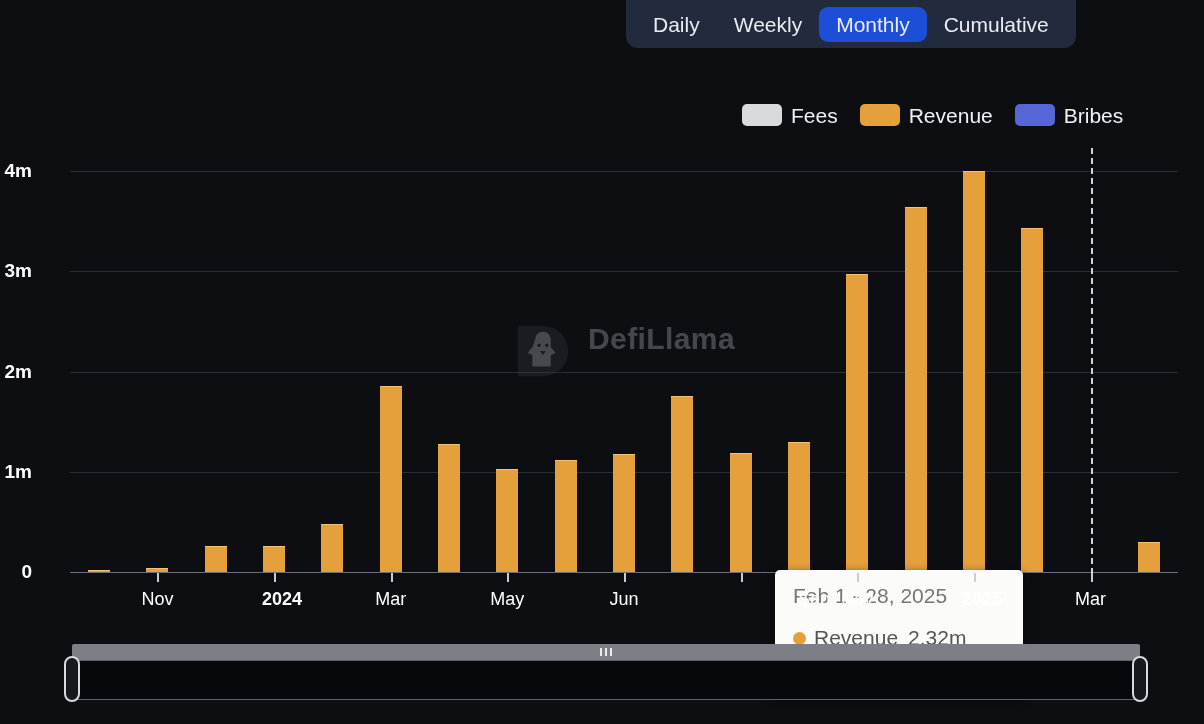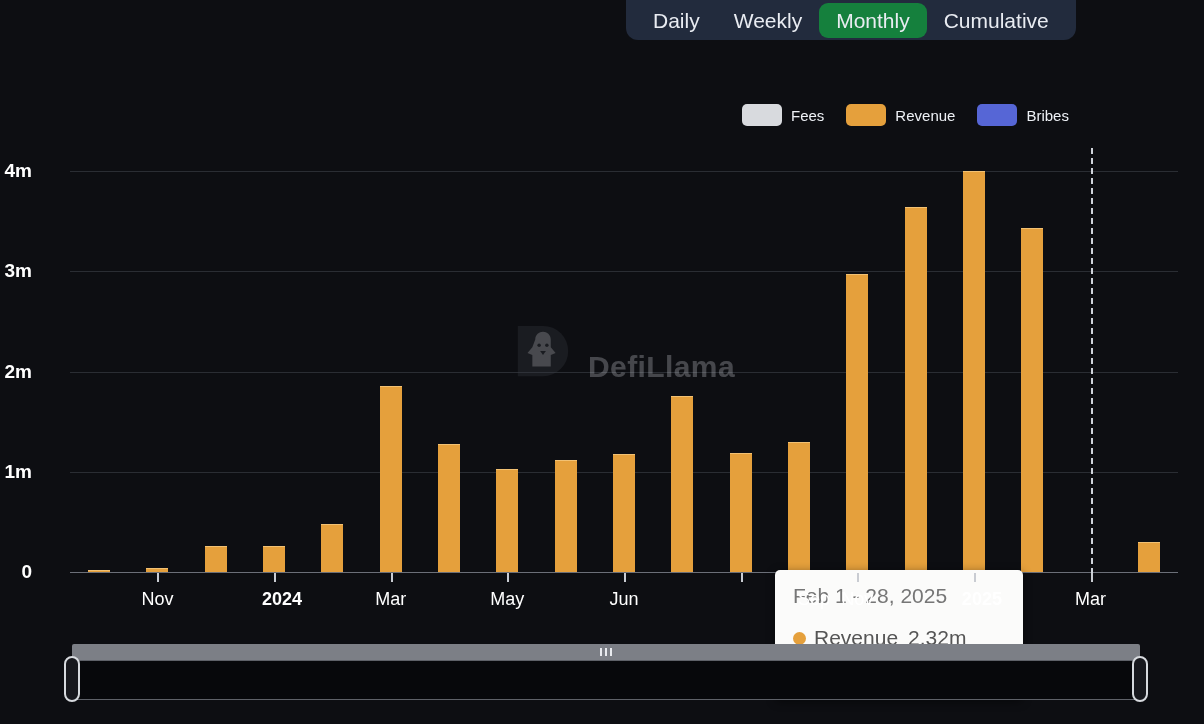--- a/index.html
+++ b/index.html
@@ -12,43 +12,43 @@
   }
   #stage{position:relative;width:1204px;height:724px;}
 
   
   .tabbar{
     position:absolute;top:0;left:626px;
     display:flex;align-items:center;
     background:#222b3d;
     border-radius:0 0 12px 12px;
     padding:6px 10px;
-    height:40px;box-sizing:border-box;
+    height:48px;box-sizing:border-box;
   }
   .tab{
     color:#e9ecf2;
     font-size:21px;
     padding:7px 17px;
     border-radius:9px;
     white-space:nowrap;
     cursor:pointer;
     line-height:1;
   }
-  .tab.active{background:#15803d;}
+  .tab.active{background:#1d4ed8;}
 
   
   .legend{
     position:absolute;top:104px;left:742px;
     display:flex;align-items:center;gap:0px;
   }
   .lg-item{display:flex;align-items:center;margin-right:22px;}
   .lg-swatch{
     width:40px;height:22px;border-radius:5px;margin-right:9px;
   }
-  .lg-label{color:#eef1f6;font-size:15px;line-height:1;}
+  .lg-label{color:#eef1f6;font-size:21px;line-height:1;}
 
   
   .plot{
     position:absolute;
     left:70px;top:151px;
     width:1108px;height:421px;
   }
   .gridline{
     position:absolute;left:0;width:100%;height:1px;
     background:#2a2d33;
@@ -90,21 +90,21 @@
     position:absolute;
     top:148px;bottom:0;height:426px;
     width:0;
     border-left:2px dashed #cfd3da;
   }
 
   
   .watermark{
     position:absolute;
     left:512px;top:322px;
-    display:flex;align-items:flex-end;gap:14px;
+    display:flex;align-items:flex-start;gap:14px;
     opacity:.30;
     pointer-events:none;
   }
   .wm-logo{width:62px;height:62px;}
   .wm-text{
     color:#c9ccd2;font-size:30px;font-weight:bold;letter-spacing:.4px;
   }
 
   
   .tooltip{

